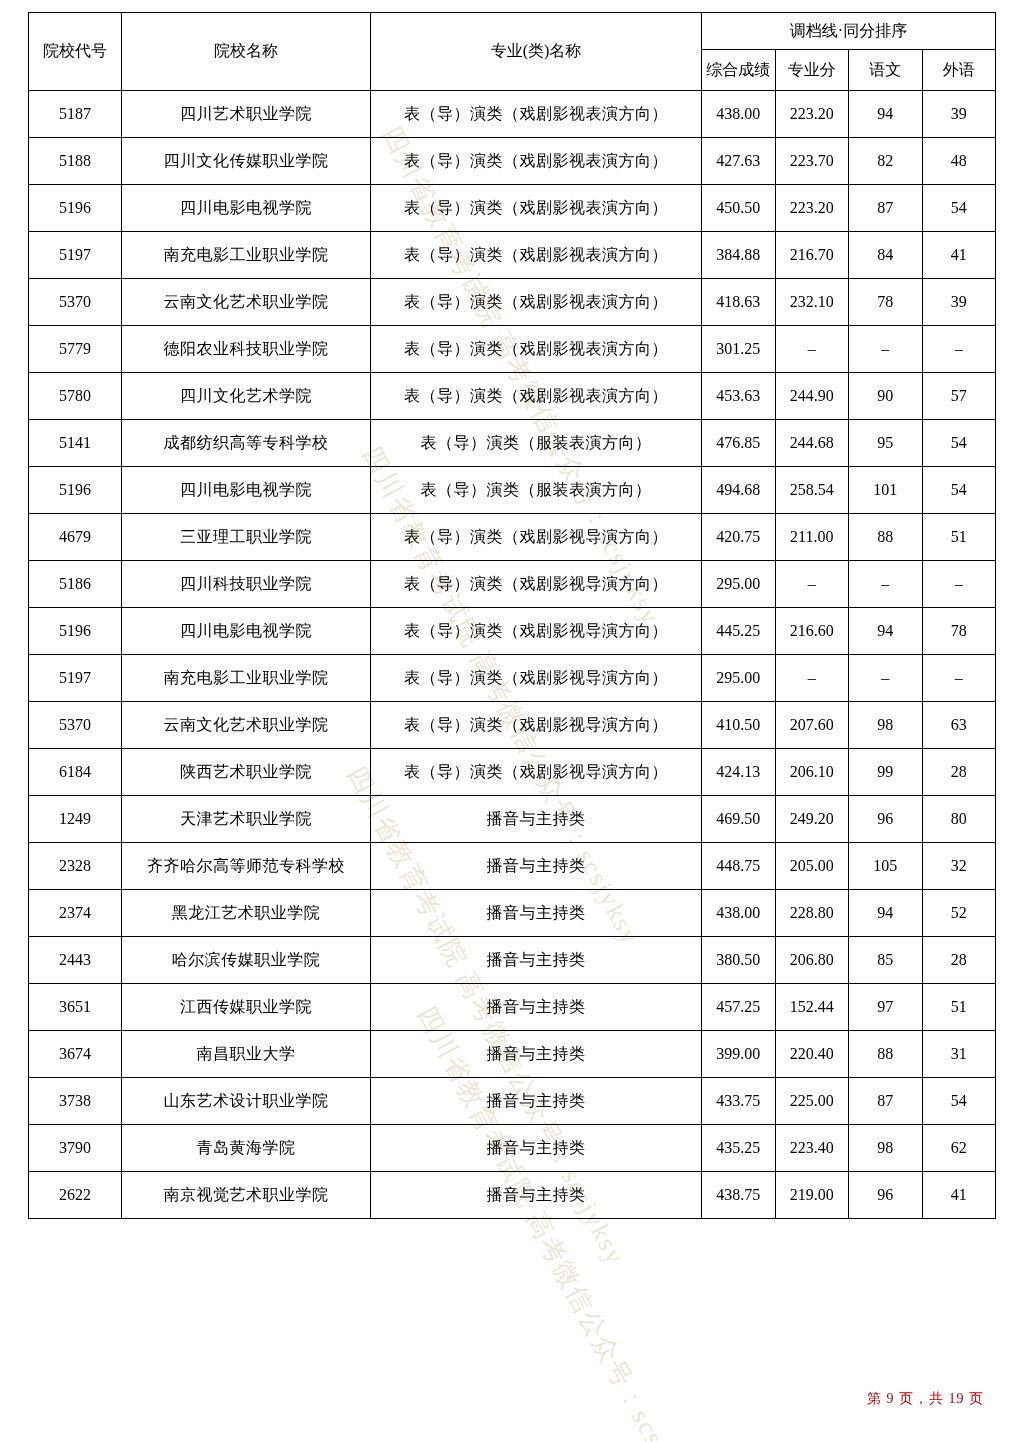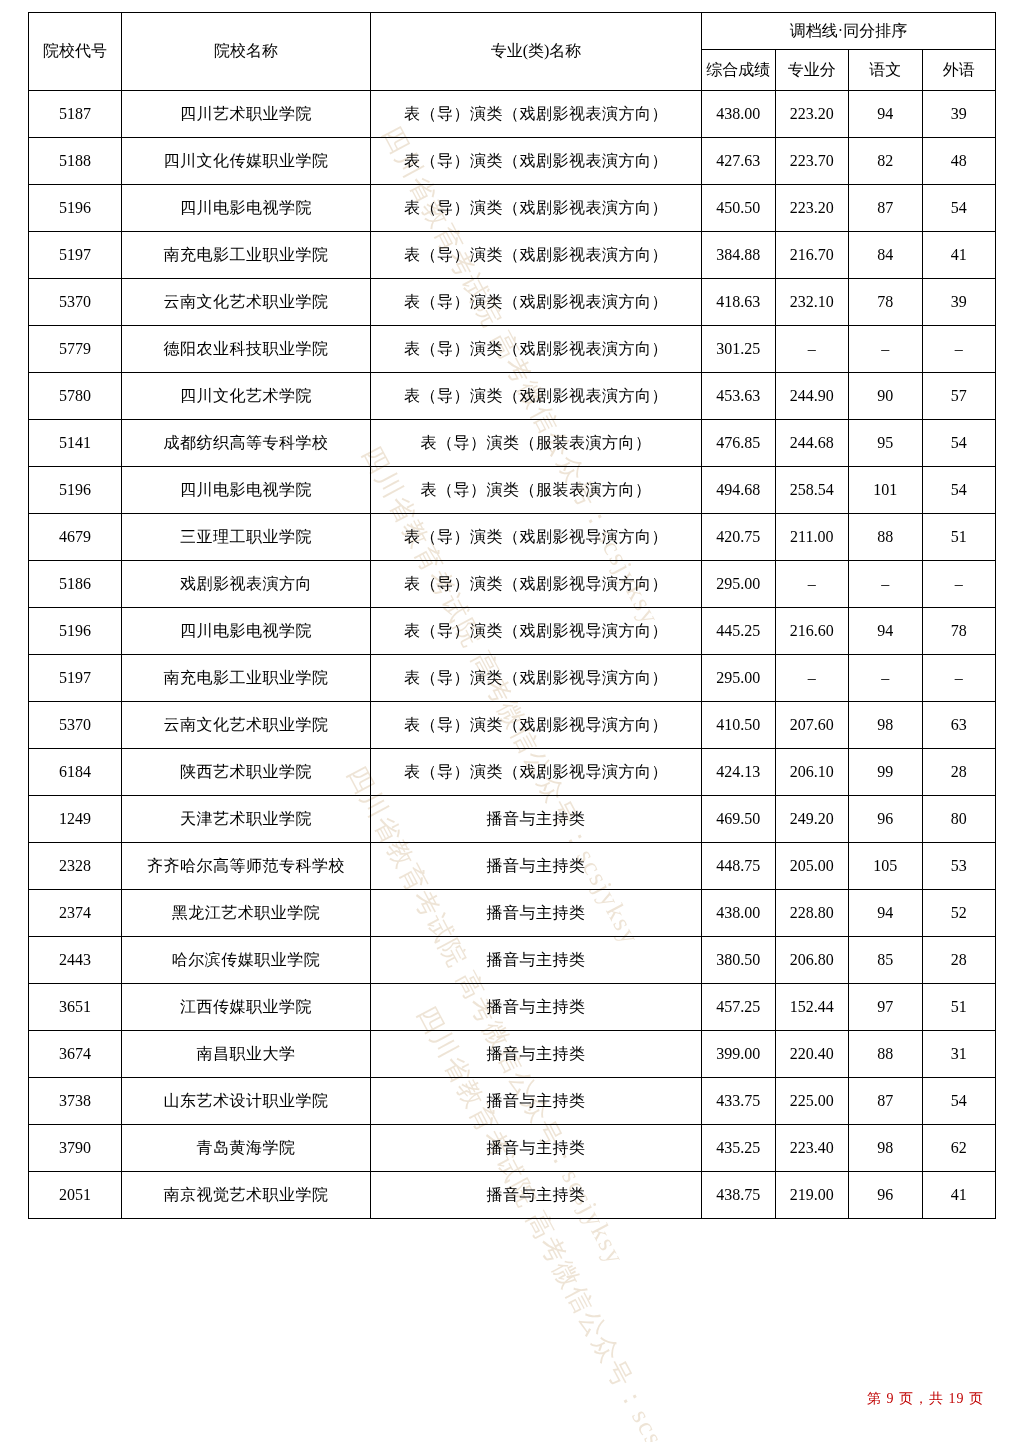--- a/index.html
+++ b/index.html
@@ -206,21 +206,21 @@
         <td class="code">4679</td>
         <td class="school">三亚理工职业学院</td>
         <td class="major">表（导）演类（戏剧影视导演方向）</td>
         <td class="total">420.75</td>
         <td class="prof">211.00</td>
         <td class="chn">88</td>
         <td class="eng">51</td>
       </tr>
       <tr>
         <td class="code">5186</td>
-        <td class="school">戏剧影视表演方向</td>
+        <td class="school">四川科技职业学院</td>
         <td class="major">表（导）演类（戏剧影视导演方向）</td>
         <td class="total">295.00</td>
         <td class="prof">–</td>
         <td class="chn">–</td>
         <td class="eng">–</td>
       </tr>
       <tr>
         <td class="code">5196</td>
         <td class="school">四川电影电视学院</td>
         <td class="major">表（导）演类（戏剧影视导演方向）</td>
@@ -265,21 +265,21 @@
         <td class="chn">96</td>
         <td class="eng">80</td>
       </tr>
       <tr>
         <td class="code">2328</td>
         <td class="school">齐齐哈尔高等师范专科学校</td>
         <td class="major">播音与主持类</td>
         <td class="total">448.75</td>
         <td class="prof">205.00</td>
         <td class="chn">105</td>
-        <td class="eng">53</td>
+        <td class="eng">32</td>
       </tr>
       <tr>
         <td class="code">2374</td>
         <td class="school">黑龙江艺术职业学院</td>
         <td class="major">播音与主持类</td>
         <td class="total">438.00</td>
         <td class="prof">228.80</td>
         <td class="chn">94</td>
         <td class="eng">52</td>
       </tr>
@@ -322,21 +322,21 @@
       <tr>
         <td class="code">3790</td>
         <td class="school">青岛黄海学院</td>
         <td class="major">播音与主持类</td>
         <td class="total">435.25</td>
         <td class="prof">223.40</td>
         <td class="chn">98</td>
         <td class="eng">62</td>
       </tr>
       <tr>
-        <td class="code">2051</td>
+        <td class="code">2622</td>
         <td class="school">南京视觉艺术职业学院</td>
         <td class="major">播音与主持类</td>
         <td class="total">438.75</td>
         <td class="prof">219.00</td>
         <td class="chn">96</td>
         <td class="eng">41</td>
       </tr>
     </tbody>
   </table>
 

